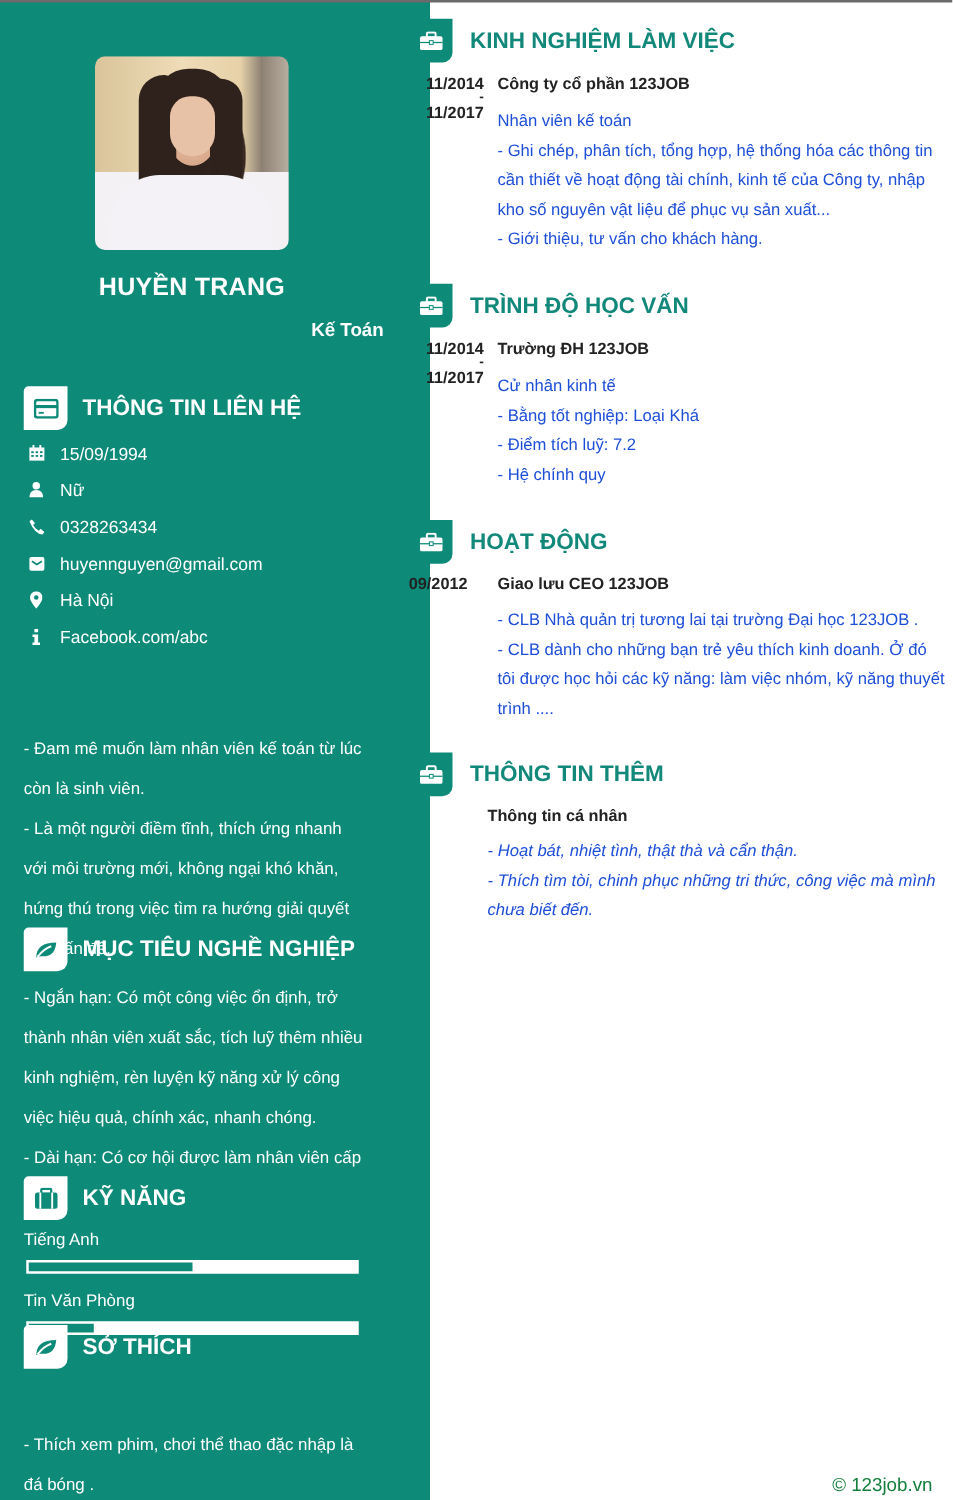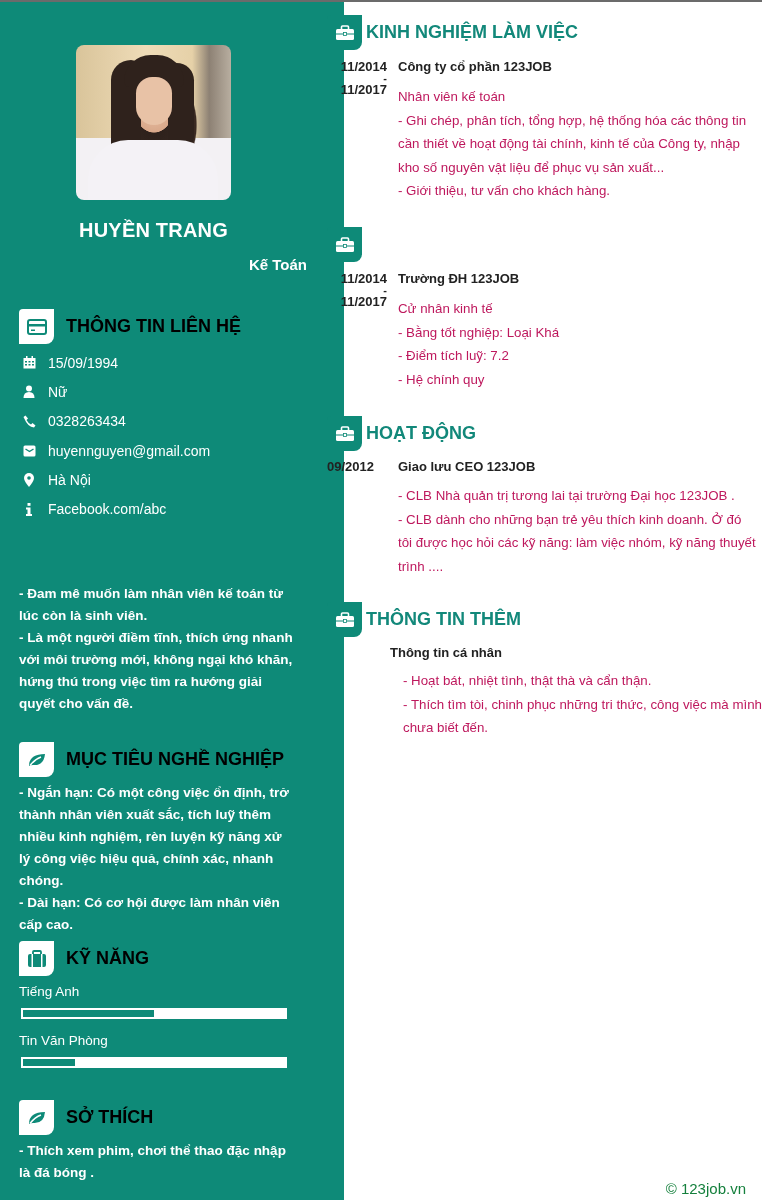--- a/index.html
+++ b/index.html
@@ -26,38 +26,38 @@
   .photo .hair-t { position: absolute; left: 48px; top: 10px; width: 60px; height: 32px; background: #2f221c; border-radius: 30px 30px 6px 6px; }
   .name { position: absolute; left: 0; top: 219px; width: 307px; text-align: center; font-weight: bold; font-size: 20px; letter-spacing: 0.2px; }
   .role { position: absolute; left: 0; top: 256px; width: 307px; text-align: right; font-weight: bold; font-size: 15px; }
 
   .sec-head { position: absolute; left: 19px; display: flex; align-items: center; }
   .ibox {
     width: 35px; height: 35px; background: #ffffff; border-radius: 4px 0 8px 0;
     display: flex; align-items: center; justify-content: center;
   }
   .ibox.teal { background: #0e8a78; }
-  .sec-title { margin-left: 12px; font-weight: bold; font-size: 18px; color: #000000; white-space: nowrap; }
-  .main .sec-title { color: #12887a; font-size: 18px; margin-left: 4px; }
+  .sec-title { margin-left: 12px; font-weight: bold; font-size: 18px; color: #ffffff; white-space: nowrap; }
+  .main .sec-title { color: #12887a; font-size: 18px; margin-left: 14px; }
 
   .contact { position: absolute; left: 22px; top: 348px; }
   .contact-row { display: flex; align-items: center; height: 29.3px; font-size: 14px; }
   .contact-row .cicon { width: 14px; height: 14px; margin-right: 12px; display: flex; align-items: center; justify-content: center; }
 
-  .para { position: absolute; left: 19px; width: 275px; font-size: 13.5px; line-height: 22px; color: #ffffff; font-weight: bold; }
+  .para { position: absolute; left: 19px; width: 275px; font-size: 13.5px; line-height: 32px; color: #ffffff; }
 
   .skill-label { position: absolute; left: 19px; font-size: 13.5px; }
   .bar { position: absolute; left: 21px; width: 266px; height: 11px; background: #ffffff; padding: 2px; }
   .bar-fill { height: 7px; background: #0e8a78; }
 
   .main { position: absolute; left: 307px; top: 0; width: 455px; height: 1200px; color: #333; }
   .entry-date { position: absolute; left: 20px; width: 60px; font-weight: bold; font-size: 13px; color: #222; text-align: right; line-height: 15px; }
   .entry-date .dash { display: block; font-size: 11px; line-height: 8px; }
   .entry-title { position: absolute; left: 91px; font-weight: bold; font-size: 13px; color: #222; }
-  .entry-body { position: absolute; left: 91px; width: 360px; font-size: 13.3px; line-height: 23.5px; color: #be185d; }
+  .entry-body { position: absolute; left: 91px; width: 360px; font-size: 13.3px; line-height: 23.5px; color: #1d4ed8; }
   .footer { position: absolute; right: 16px; top: 1180px; font-size: 15px; color: #15803d; }
 </style>
 </head>
 <body>
 
 <div class="topline"></div>
 
 <aside class="sidebar">
   <div class="photo">
     <div class="hair-l"></div>
@@ -176,21 +176,21 @@
   </div>
   <div class="skill-label" style="top:984px;">Tiếng Anh</div>
   <div class="bar" style="top:1008px;">
     <div class="bar-fill" style="width:50%;"></div>
   </div>
   <div class="skill-label" style="top:1033px;">Tin Văn Phòng</div>
   <div class="bar" style="top:1057px;">
     <div class="bar-fill" style="width:20%;"></div>
   </div>
 
-  <div class="sec-head" style="top:1100px;">
+  <div class="sec-head" style="top:1060px;">
     <div class="ibox">
       <svg width="20" height="16" viewBox="0 0 20 16">
           <path d="M2 14 Q2 2 18 2 Q17 14 6 13 Q4 13 2 14 Z" fill="#0e8a78"></path>
           <path d="M3 13.5 Q8 7 14 5" stroke="#fff" stroke-width="1.5" fill="none"></path>
         </svg>
     </div>
     <div class="sec-title">SỞ THÍCH</div>
   </div>
   <div class="para" style="top:1140px;">
     <div>- Thích xem phim, chơi thể thao đặc nhập là đá bóng .</div>
@@ -224,20 +224,21 @@
 
   <div class="sec-head" style="left:20px; top:227px;">
     <div class="ibox teal">
       <svg width="20" height="16" viewBox="0 0 20 16">
           <rect x="1" y="4" width="18" height="11" rx="1.5" fill="#fff"></rect>
           <rect x="6.5" y="1" width="7" height="4" rx="1" fill="none" stroke="#fff" stroke-width="1.6"></rect>
           <rect x="1" y="8.5" width="18" height="1" fill="#0e8a78"></rect>
           <rect x="8.5" y="7.5" width="3" height="3" fill="#fff" stroke="#0e8a78" stroke-width="0.8"></rect>
         </svg>
     </div>
+    <div class="sec-title">TRÌNH ĐỘ HỌC VẤN</div>
   </div>
   <div class="entry-date" style="top:271px;">
     <span>11/2014</span>
     <span class="dash">-</span>
     <span>11/2017</span>
   </div>
   <div class="entry-title" style="top:271px;">Trường ĐH 123JOB</div>
   <div class="entry-body" style="top:297px;">
     <div>Cử nhân kinh tế</div>
     <div>- Bằng tốt nghiệp: Loại Khá</div>
@@ -270,19 +271,19 @@
       <svg width="20" height="16" viewBox="0 0 20 16">
           <rect x="1" y="4" width="18" height="11" rx="1.5" fill="#fff"></rect>
           <rect x="6.5" y="1" width="7" height="4" rx="1" fill="none" stroke="#fff" stroke-width="1.6"></rect>
           <rect x="1" y="8.5" width="18" height="1" fill="#0e8a78"></rect>
           <rect x="8.5" y="7.5" width="3" height="3" fill="#fff" stroke="#0e8a78" stroke-width="0.8"></rect>
         </svg>
     </div>
     <div class="sec-title">THÔNG TIN THÊM</div>
   </div>
   <div class="entry-title" style="left:83px; top:645px;">Thông tin cá nhân</div>
-  <div class="entry-body" style="left:96px; top:669px;">
+  <div class="entry-body" style="left:83px; top:669px;font-style:italic;">
     <div>- Hoạt bát, nhiệt tình, thật thà và cẩn thận.</div>
     <div>- Thích tìm tòi, chinh phục những tri thức, công việc mà mình chưa biết đến.</div>
   </div>
 
   <div class="footer">© 123job.vn</div>
 </main>
 
 </body></html>

